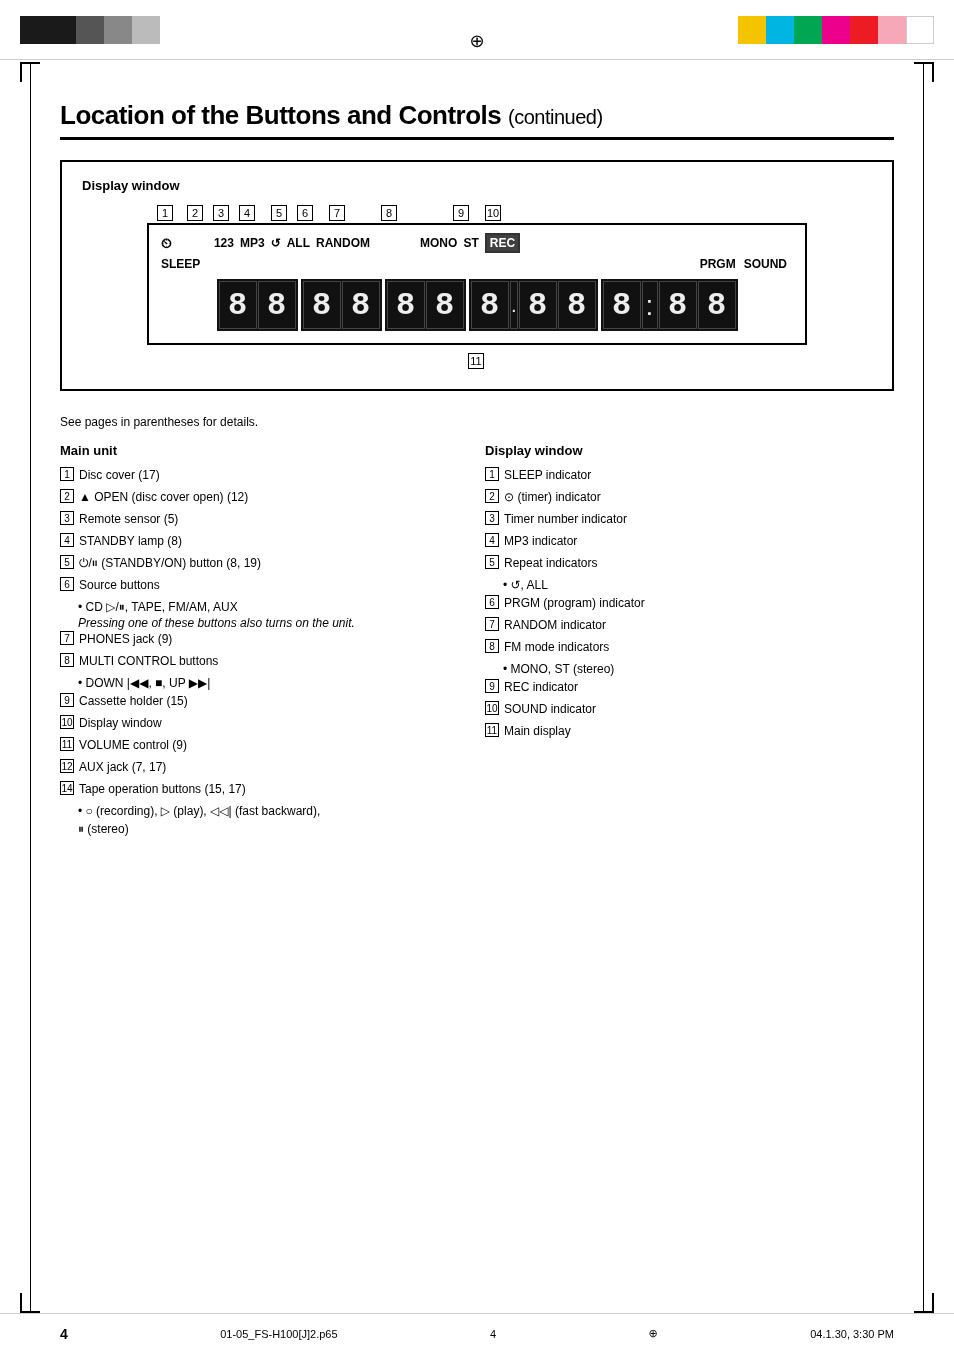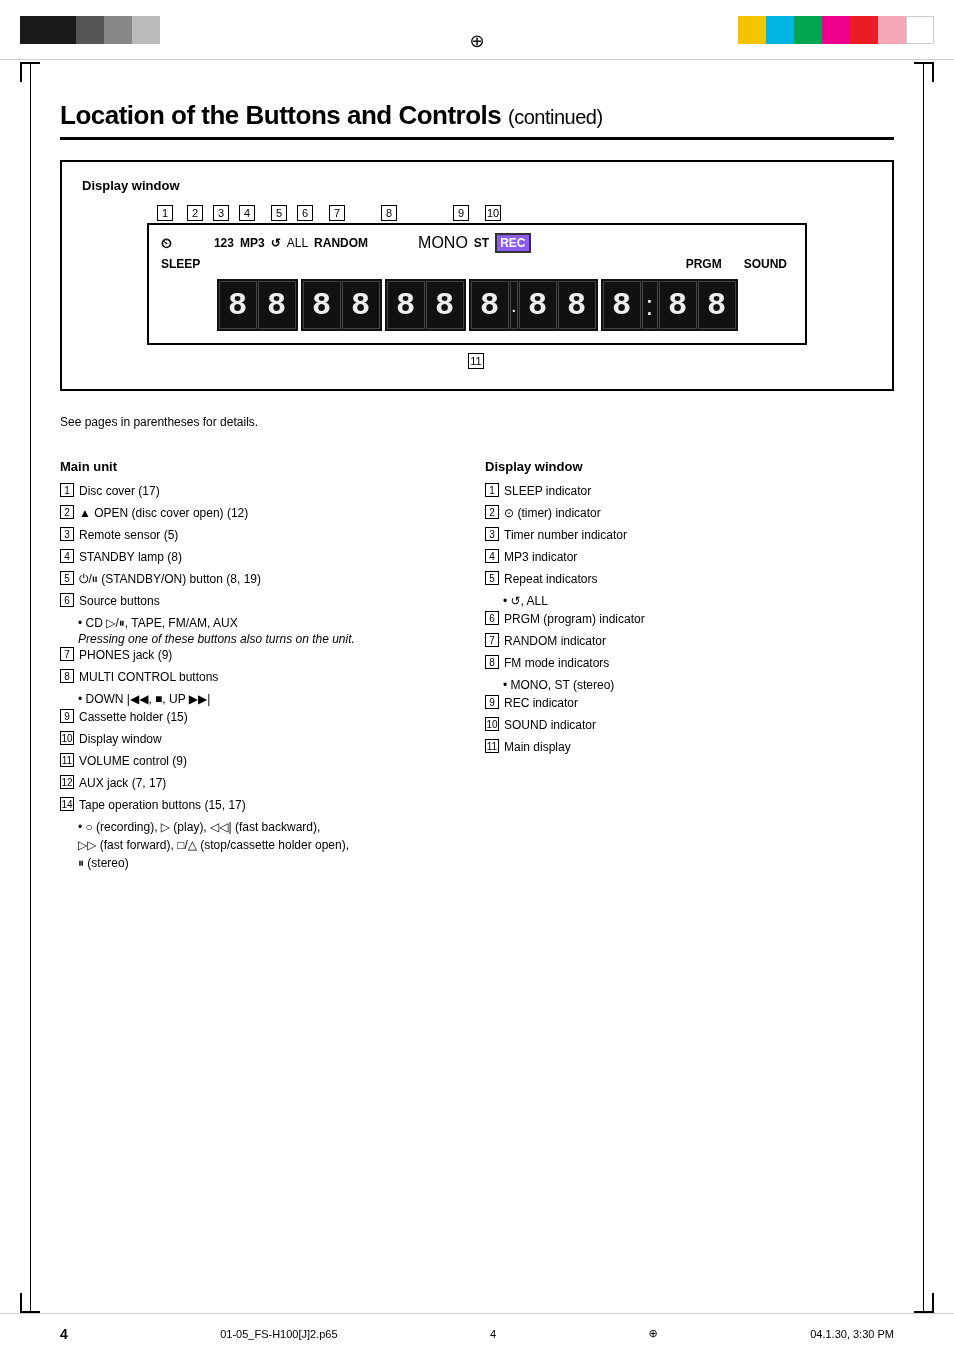--- a/index.html
+++ b/index.html
@@ -346,31 +346,31 @@
         <span class="num-label">10</span>
       </div>
 
       <div class="display-content-area">
 
         <div class="display-top-row">
           <span style="font-size:14px;">⏲</span>
           <span style="font-size:12px; font-weight:bold;margin-left:36px;">123</span>
           <span style="font-size:12px; font-weight:bold;">MP3</span>
           <span style="font-size:12px;">↺</span>
-          <span style="font-size:12px; font-weight:normal;">ALL</span>
+          <span style="font-size:12px; font-weight:bold;">ALL</span>
           <span style="font-size:12px; font-weight:bold;">RANDOM</span>
-          <span style="font-size:16px; font-weight:normal;padding-left:44px;">MONO</span>
+          <span style="font-size:12px; font-weight:bold;padding-left:44px;">MONO</span>
           <span style="font-size:12px; font-weight:bold;">ST</span>
-          <span style="border:2px solid #333; background:#8b5cf6; color:#fff; padding:1px 3px; font-size:12px; font-weight:bold;">REC</span>
+          <span style="border:2px solid #333; background:#404040; color:#fff; padding:1px 3px; font-size:12px; font-weight:bold;">REC</span>
         </div>
 
         <div class="display-bottom-row">
           <span style="font-size:12px; font-weight:bold;">SLEEP</span>
           <span style="flex:1"></span>
-          <span style="font-size:12px; font-weight:bold; margin-right:22px;">PRGM</span>
+          <span style="font-size:12px; font-weight:bold; margin-right:8px;">PRGM</span>
           <span style="font-size:12px; font-weight:bold; margin-right:6px;">SOUND</span>
         </div>
 
         <div class="segments-container">
           <div class="lcd-group">
             <span class="lcd-digit">8</span>
             <span class="lcd-digit">8</span>
           </div>
           <div class="lcd-group">
             <span class="lcd-digit">8</span>
@@ -394,21 +394,21 @@
           </div>
         </div>
       </div>
 
       <div class="bottom-num-row">
         <span class="num-label">11</span>
       </div>
     </div>
   </div>
 
-  <p style="font-size:12px; margin-bottom:30px;">See pages in parentheses for details.</p>
+  <p style="font-size:12px; margin-bottom:14px;">See pages in parentheses for details.</p>
 
   <div class="two-col">
 
     <div class="col-left">
       <div class="section-title">Main unit</div>
 
       <div class="list-item">
         <span class="list-num">1</span>
         <span class="list-text">Disc cover (17)</span>
       </div>
@@ -477,23 +477,20 @@
         <span class="list-text">AUX jack (7, 17)</span>
       </div>
 
 
       <div class="list-item">
         <span class="list-num">14</span>
         <span class="list-text">Tape operation buttons (15, 17)</span>
       </div>
       <div class="list-subitem">
         • ○ (recording), ▷ (play), ◁◁| (fast backward),
-      </div>
-      <div class="list-subitem">
-        ▷▷ (fast forward), □/△ (stop/cassette holder open),
       </div>
       <div class="list-subitem">
         ⏸ (stereo)
       </div>
     </div>
 
     <div class="col-right">
       <div class="section-title">Display window</div>
 
       <div class="list-item">

